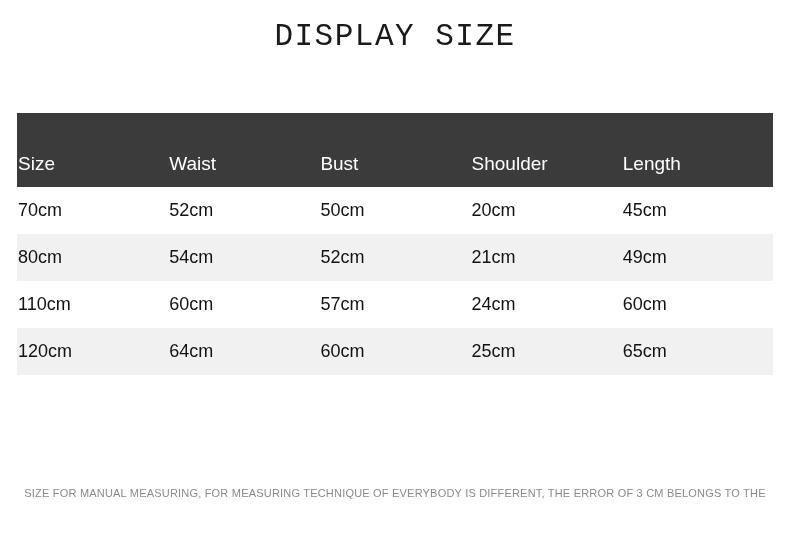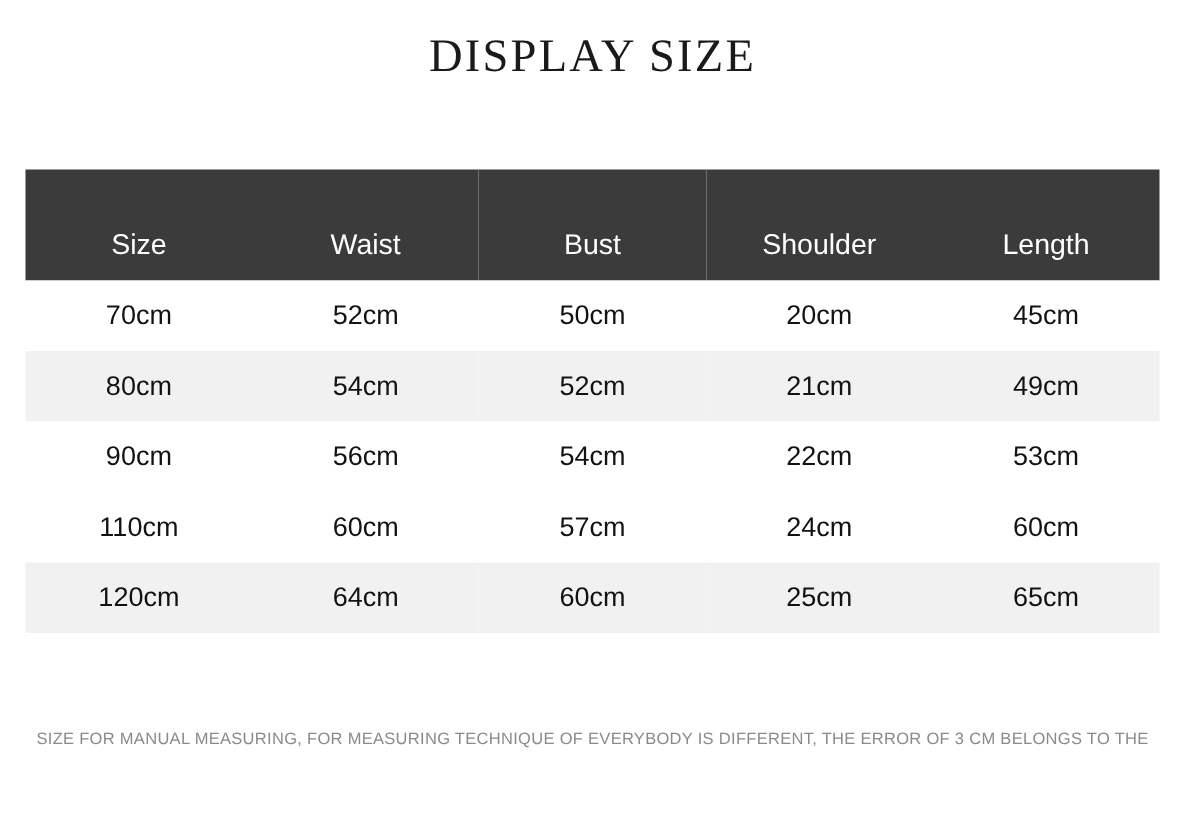--- a/index.html
+++ b/index.html
@@ -15,41 +15,41 @@
   }
   .page {
     position: relative;
     width: 790px;
     height: 550px;
     background: #ffffff;
     box-sizing: border-box;
   }
   .title {
     text-align: center;
-    font-family: Liberation Serif, serif;
+    font-family: Liberation Mono, monospace;
     font-size: 31px;
     letter-spacing: 1.5px;
     color: #1a1a1a;
     padding-top: 19px;
     font-weight: 400;
   }
   .table-wrap {
     position: absolute;
     left: 17px;
     top: 113px;
     width: 756px;
   }
   table.size-table {
     width: 100%;
     border-collapse: collapse;
     table-layout: fixed;
   }
   table.size-table th,
   table.size-table td {
-    text-align: center;
+    text-align: left;
     font-family: "Liberation Sans", sans-serif;
   }
   thead tr {
     background: #3b3b3b;
   }
   thead th {
     color: #ffffff;
     font-size: 19px;
     font-weight: 400;
     height: 61px;
@@ -108,27 +108,20 @@
           <td>45cm</td>
         </tr>
         <tr class="row-even">
           <td>80cm</td>
           <td>54cm</td>
           <td>52cm</td>
           <td>21cm</td>
           <td>49cm</td>
         </tr>
         <tr class="row-odd">
-          <td>90cm</td>
-          <td>56cm</td>
-          <td>54cm</td>
-          <td>22cm</td>
-          <td>53cm</td>
-        </tr>
-        <tr class="row-odd">
           <td>110cm</td>
           <td>60cm</td>
           <td>57cm</td>
           <td>24cm</td>
           <td>60cm</td>
         </tr>
         <tr class="row-even">
           <td>120cm</td>
           <td>64cm</td>
           <td>60cm</td>

